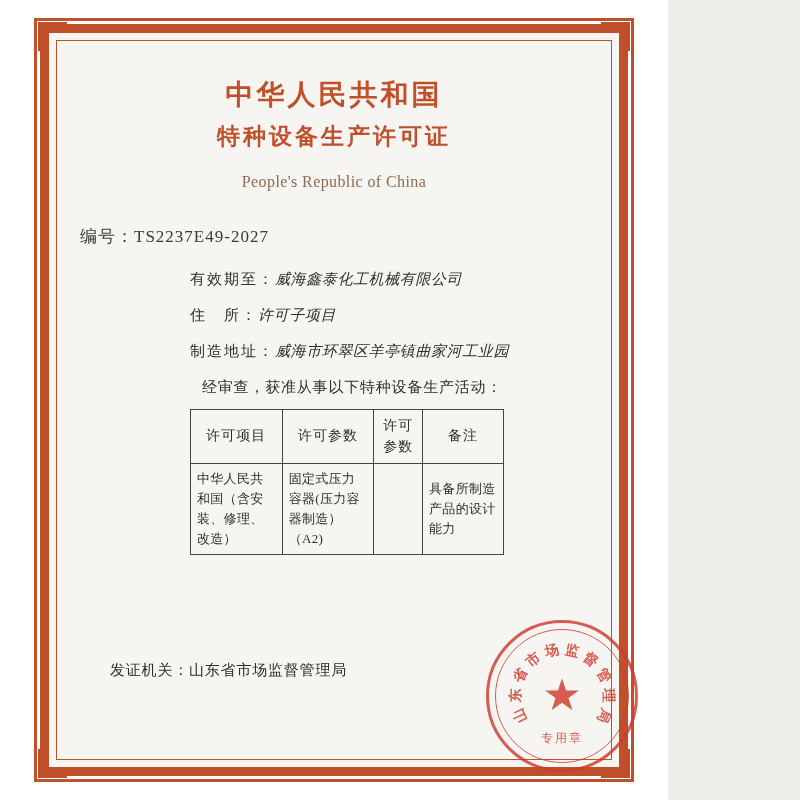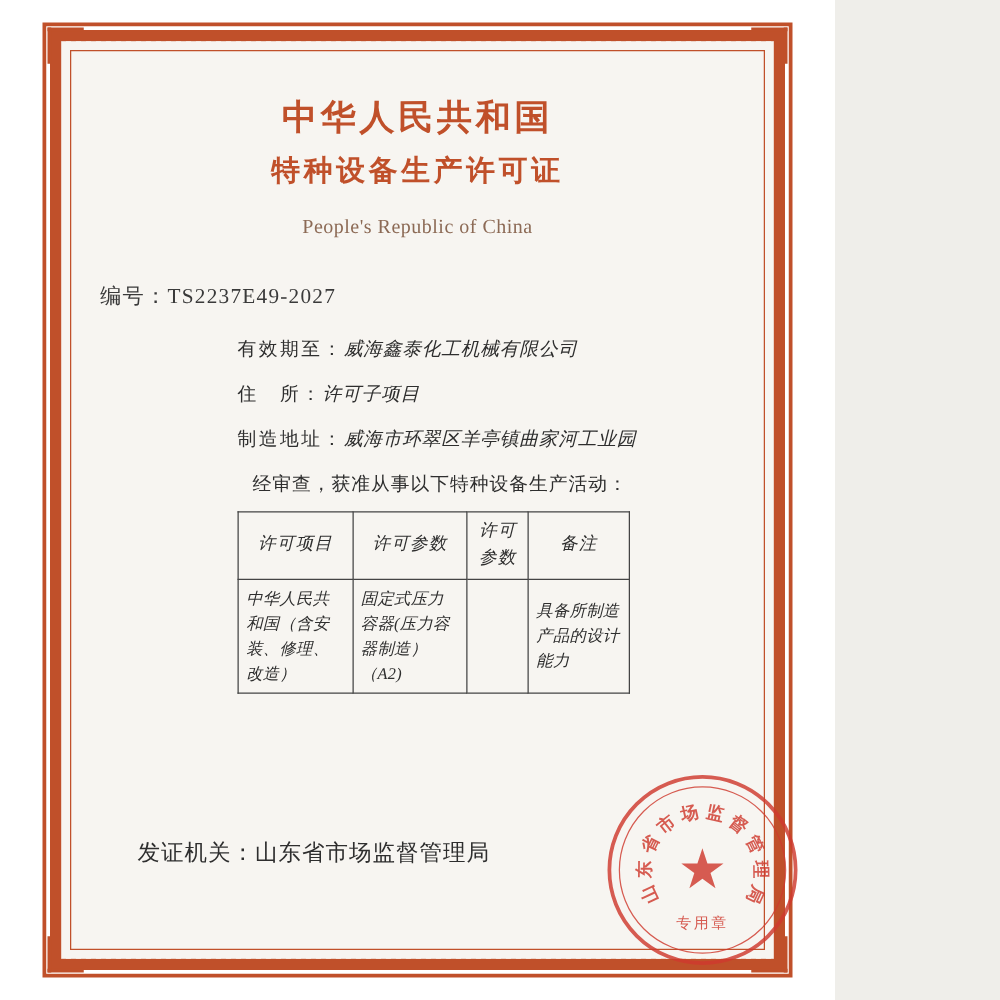--- a/index.html
+++ b/index.html
@@ -164,21 +164,20 @@
 
   .table-wrap {
     margin-top: 12px;
     padding-left: 110px;
     padding-right: 84px;
   }
   table.lic {
     border-collapse: collapse;
     width: 100%;
     table-layout: fixed;
-    font-style: italic;
   }
   table.lic th, table.lic td {
     border: 1px solid #444;
     font-size: 13px;
     color: #2e2e2e;
     padding: 5px 6px;
     vertical-align: middle;
     line-height: 1.55;
   }
   table.lic th {
@@ -197,23 +196,23 @@
   .col-c { width: 14%; }
   .col-d { width: 26%; }
 
   .issuer-block {
     position: absolute;
     left: 110px;
     bottom: 88px;
     right: 60px;
   }
   .issuer-row {
-    font-size: 18px;
-    color: #2e2e2e;
-    margin-bottom: 18px;
+    font-size: 15px;
+    color: #2e2e2e;
+    margin-bottom: 32px;
     letter-spacing: 0.8px;
   }
   .dates-row {
     font-size: 15px;
     color: #2e2e2e;
     letter-spacing: 0.8px;
   }
   .dates-row .gap {
     display: inline-block;
     width: 52px;

